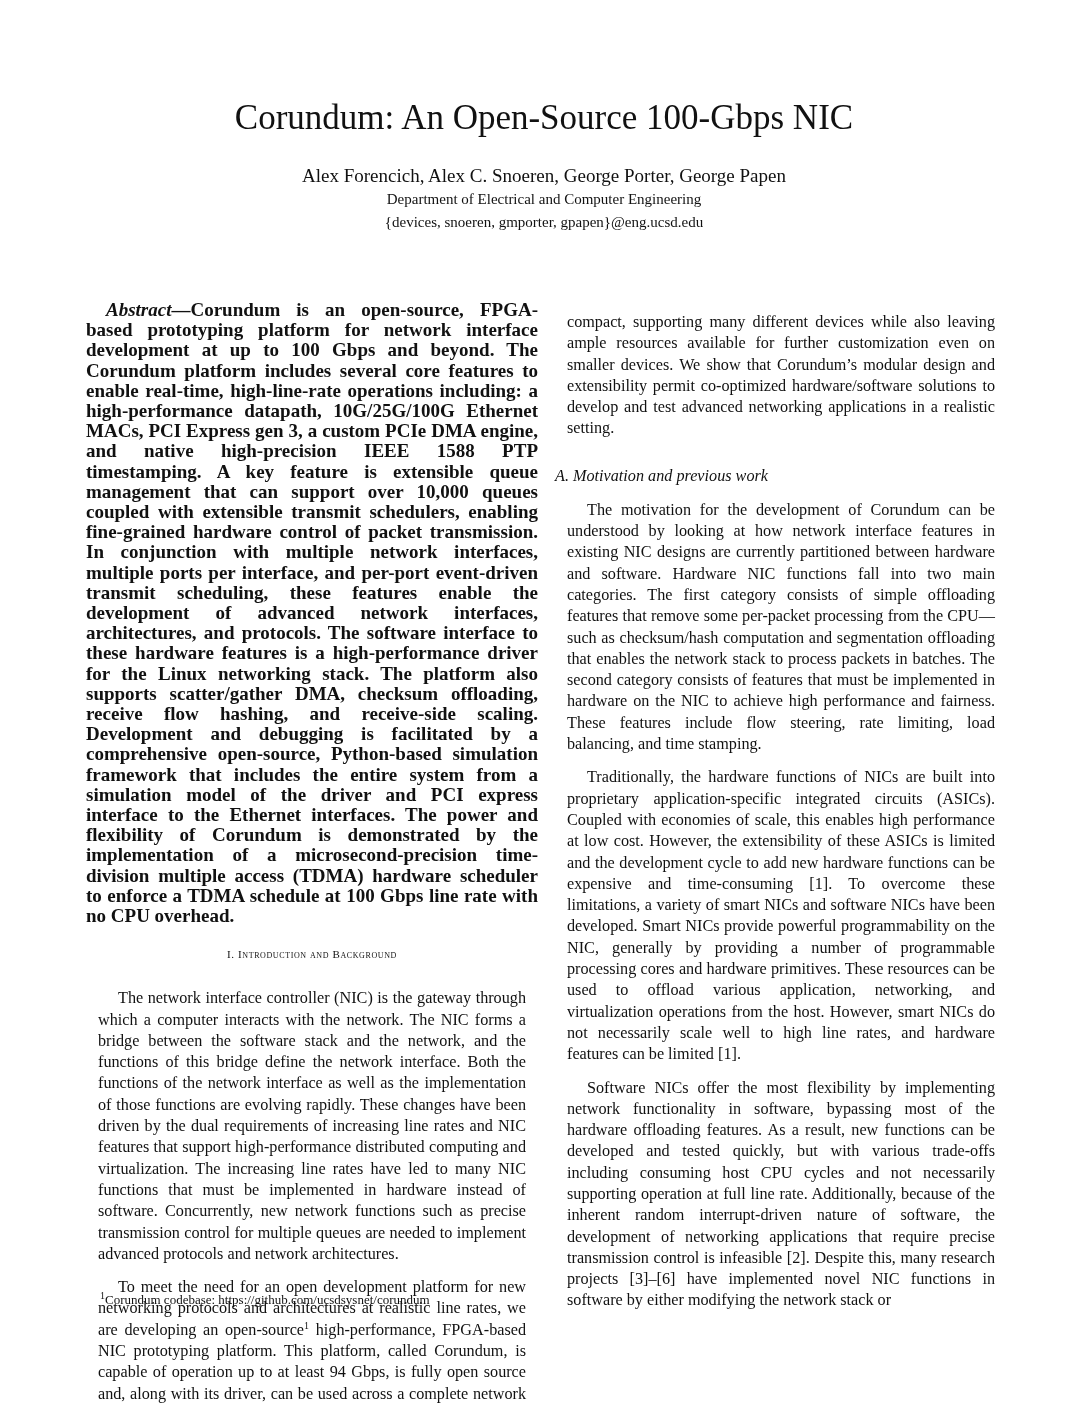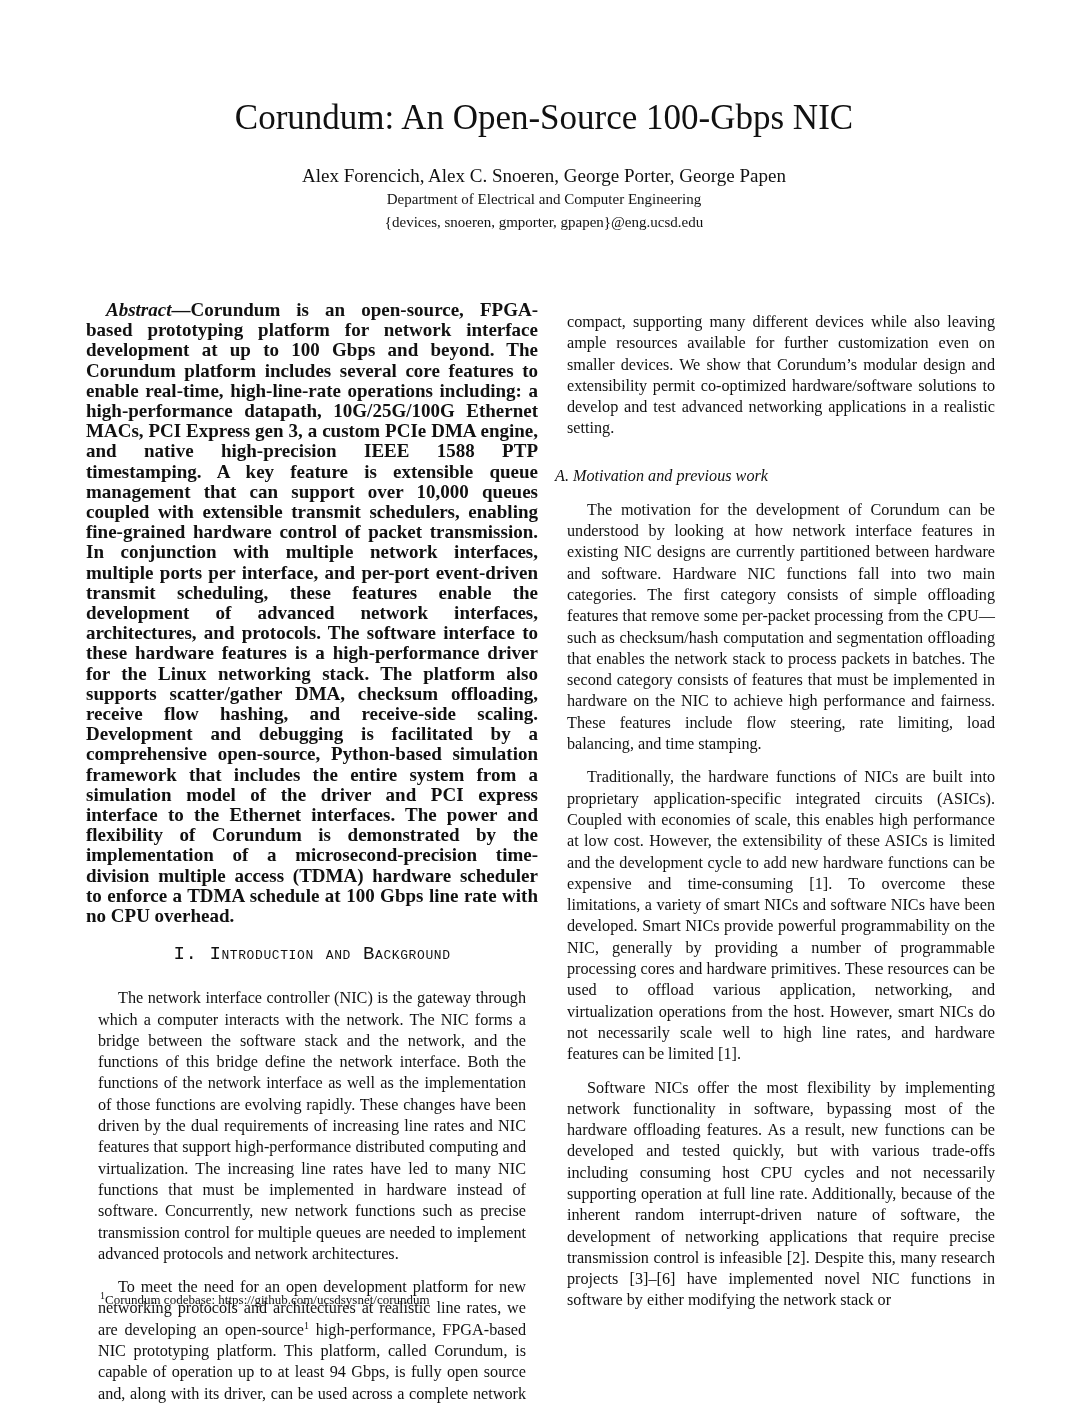--- a/index.html
+++ b/index.html
@@ -21,22 +21,22 @@
     font-size: 16.2px; line-height: 21.3px; text-align: justify;
     hyphens: manual;
   }
   .col-left { left: 86px; }
   .col-right { left: 555px; }
   .abstract { font-weight: bold; font-size: 19px; line-height: 20.2px; text-indent: 20px; margin: 0; }
   .abstract .abs-label { font-style: italic; }
   p { margin: 12px; }
   .para { text-indent: 20px; }
   .sec-head {
-    text-align: center; font-size: 19px; letter-spacing: 0.6px;
-    font-variant: small-caps; margin: 18px 0 24px 0; line-height: 20px; font-family: Liberation Mono, monospace;
+    text-align: center; font-size: 11px; letter-spacing: 0.6px;
+    font-variant: small-caps; margin: 18px 0 24px 0; line-height: 20px;
   }
   .subsec-head { font-style: italic; margin: 26px 0 14px 0; line-height: 20px; }
   sup { font-size: 10px; line-height: 0; vertical-align: super; }
   .footnote {
     position: absolute; left: 100px; top: 1292px; width: 440px;
     font-size: 13px; line-height: 16px;
   }
 </style>
 </head>
 <body>

